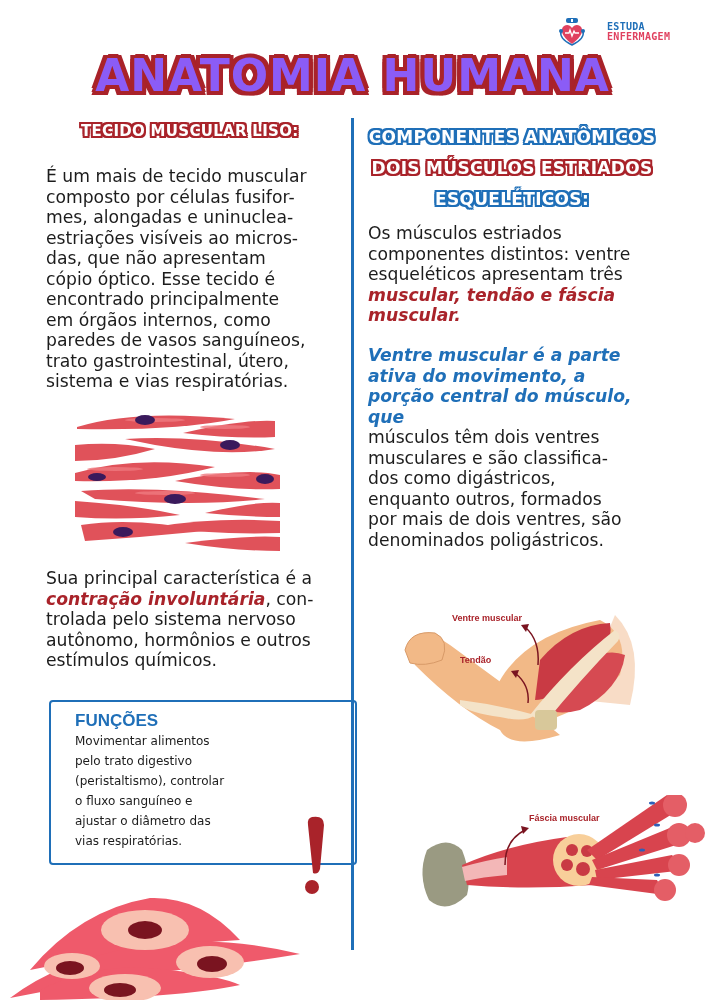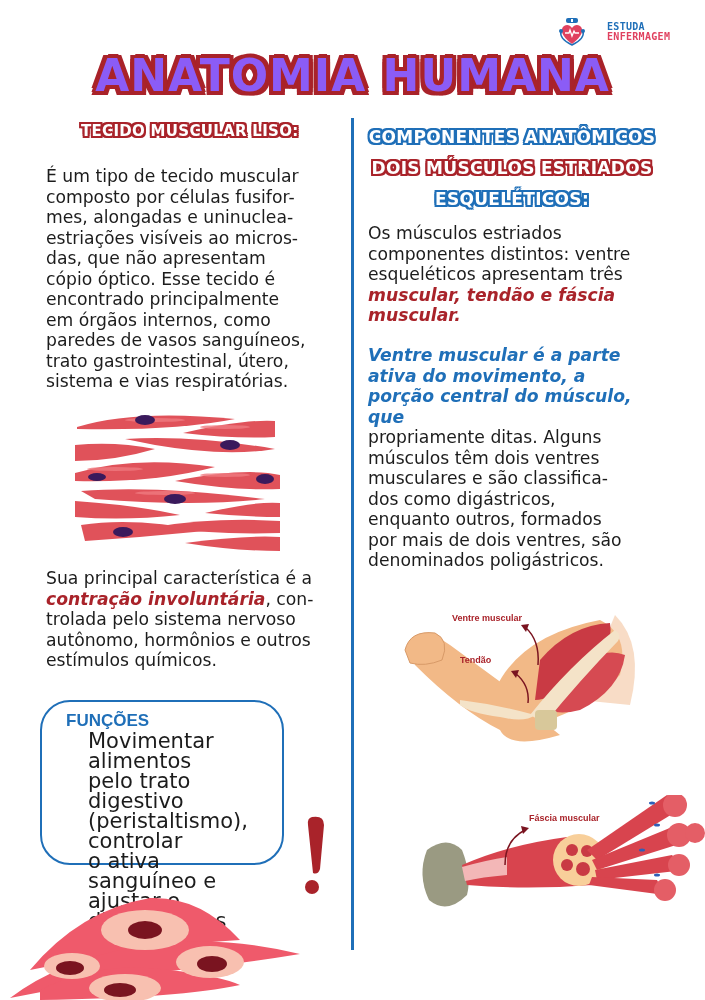--- a/index.html
+++ b/index.html
@@ -47,25 +47,25 @@
   .left-p1 { position: absolute; left: 46px; top: 166px; width: 300px; }
   .left-p2 { position: absolute; left: 46px; top: 568px; width: 300px; }
   .right-p1 { position: absolute; left: 368px; top: 223px; width: 300px; }
   .right-p2 { position: absolute; left: 368px; top: 345px; width: 300px; }
 
   .emph-red { color: #a9232a; font-weight: bold; font-style: italic; }
   .emph-blue { color: #1f6fb8; font-weight: bold; font-style: italic; }
 
   
   .func-box {
-    position: absolute; left: 40px; top: 700px; width: 244px; height: 165px;
-    border: 2.5px solid #1f6fb8; border-radius: 30px; padding: 9px 10px 0 24px;
+    position: absolute; left: 49px; top: 700px; width: 308px; height: 165px;
+    border: 2.5px solid #1f6fb8; border-radius: 4px; padding: 9px 10px 0 24px;
   }
   .func-title { font-weight: bold; color: #1f6fb8; font-size: 17px; line-height: 20px; }
-  .func-text { font-size: 21px; line-height: 20px; margin-left: 22px; }
+  .func-text { font-size: 12px; line-height: 20px; }
 
   .exclaim { position: absolute; left: 300px; top: 815px; width: 30px; height: 80px; }
 
   
   .illus { position: absolute; }
 </style>
 </head>
 <body>
 
 <div class="logo">
@@ -90,21 +90,21 @@
 
 <div class="right-heading">
   <div class="outlined-blue">COMPONENTES ANATÔMICOS</div>
   <div class="outlined-red">DOIS MÚSCULOS ESTRIADOS</div>
   <div class="outlined-blue">ESQUELÉTICOS:</div>
 </div>
 
 <div class="divider"></div>
 
 <div class="left-p1 body-text">
-  <div>É um tipo de tecido muscular</div>
+  <div>É um mais de tecido muscular</div>
   <div>composto por células fusifor-</div>
   <div>mes, alongadas e uninuclea-</div>
   <div>estriações visíveis ao micros-</div>
   <div>das, que não apresentam</div>
   <div>cópio óptico. Esse tecido é</div>
   <div>encontrado principalmente</div>
   <div>em órgãos internos, como</div>
   <div>paredes de vasos sanguíneos,</div>
   <div>trato gastrointestinal, útero,</div>
   <div>sistema e vias respiratórias.</div>
@@ -148,21 +148,21 @@
   <div>autônomo, hormônios e outros</div>
   <div>estímulos químicos.</div>
 </div>
 
 <div class="func-box">
   <div class="func-title">FUNÇÕES</div>
   <div class="func-text body-text">
     <div>Movimentar alimentos</div>
     <div>pelo trato digestivo</div>
     <div>(peristaltismo), controlar</div>
-    <div>o ativa sanguíneo e</div>
+    <div>o fluxo sanguíneo e</div>
     <div>ajustar o diâmetro das</div>
     <div>vias respiratórias.</div>
   </div>
 </div>
 
 <svg class="exclaim" viewBox="0 0 30 80">
   <path d="M12 2 Q24 0 24 10 L20 54 Q18 60 13 58 L8 10 Q7 3 12 2 Z" fill="#a9232a"></path>
   <circle cx="12" cy="72" r="7" fill="#a9232a"></circle>
 </svg>
 
@@ -186,21 +186,20 @@
   <div>esqueléticos apresentam três</div>
   <div class="emph-red">muscular, tendão e fáscia</div>
   <div class="emph-red">muscular.</div>
 </div>
 
 <div class="right-p2 body-text">
   <div class="emph-blue">Ventre muscular é a parte</div>
   <div class="emph-blue">ativa do movimento, a</div>
   <div class="emph-blue">porção central do músculo,</div>
   <div class="emph-blue">que</div>
-  <div>propriamente ditas. Alguns</div>
   <div>músculos têm dois ventres</div>
   <div>musculares e são classifica-</div>
   <div>dos como digástricos,</div>
   <div>enquanto outros, formados</div>
   <div>por mais de dois ventres, são</div>
   <div>denominados poligástricos.</div>
 </div>
 
 <div class="illus" style="left:400px; top:605px; width:250px; height:140px;">
   <svg width="250" height="140" viewBox="0 0 250 140" style="position:absolute;left:0;top:0;">

